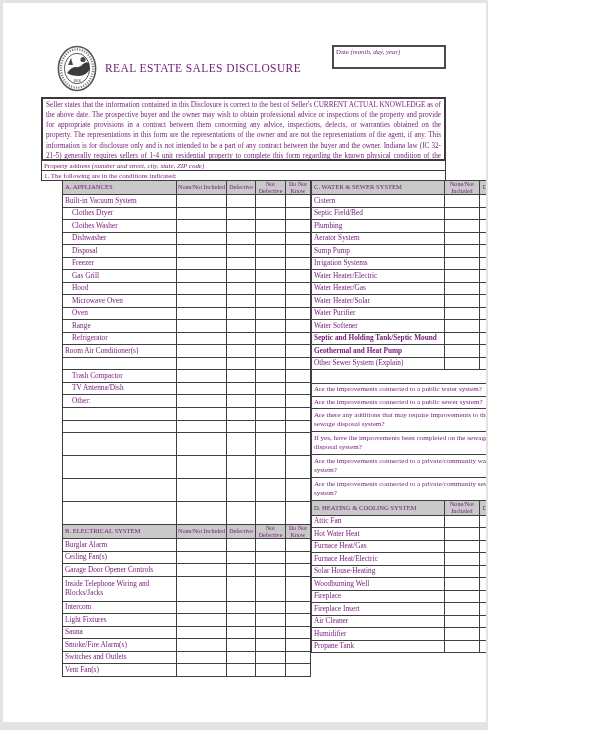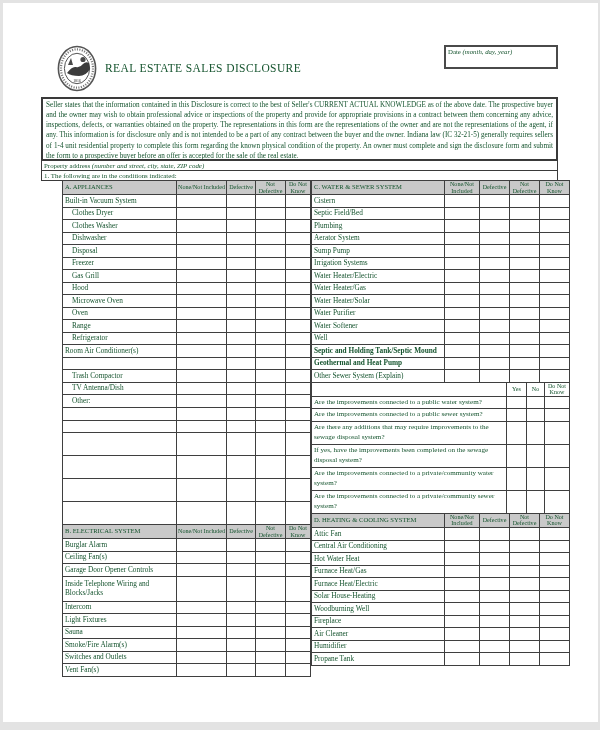--- a/index.html
+++ b/index.html
@@ -1,19 +1,19 @@
 <!DOCTYPE html>
 <html><head>
 <meta charset="utf-8">
 <style>
   html,body{margin:0;padding:0;background:#fff;}
   .page{
-    position:relative;width:600px;height:730px;box-sizing:border-box;
+    position:relative;width:488px;height:730px;box-sizing:border-box;
     background:#fff;border:3px solid #e3e3e3;border-right-width:2px;border-bottom-width:8px;
-    font-family:"Liberation Serif","DejaVu Serif",serif;color:#14532d;overflow:hidden;
+    font-family:"Liberation Serif","DejaVu Serif",serif;color:#701a75;overflow:hidden;
   }
   .content{padding:0 40px 0 38px;}
   
   .hdrzone{position:relative;height:64px;margin-top:30px;}
   .seal{position:absolute;left:16px;top:12px;width:40px;height:47px;}
   .doc-title{position:absolute;left:64px;top:29px;font-size:11.5px;letter-spacing:.4px;white-space:nowrap;}
   .datebox{position:absolute;right:0;top:12px;width:114px;height:24px;border:2px solid #4a4a4a;
     font-size:6.8px;padding:1px 2px;box-sizing:border-box;}
   .it{font-style:italic;}
   
@@ -446,27 +446,20 @@
     <td class="chk"></td>
   </tr>
               <tr>
     <td class="lbl">Water Softener</td>
     <td class="chk"></td>
     <td class="chk"></td>
     <td class="chk"></td>
     <td class="chk"></td>
   </tr>
               <tr>
-    <td class="lbl">Well</td>
-    <td class="chk"></td>
-    <td class="chk"></td>
-    <td class="chk"></td>
-    <td class="chk"></td>
-  </tr>
-              <tr>
     <td class="lbl bold">Septic and Holding Tank/Septic Mound</td>
     <td class="chk"></td>
     <td class="chk"></td>
     <td class="chk"></td>
     <td class="chk"></td>
   </tr>
               <tr>
     <td class="lbl bold">Geothermal and Heat Pump</td>
     <td class="chk"></td>
     <td class="chk"></td>
@@ -557,27 +550,20 @@
           </thead>
           <tbody>
               <tr>
     <td class="lbl">Attic Fan</td>
     <td class="chk"></td>
     <td class="chk"></td>
     <td class="chk"></td>
     <td class="chk"></td>
   </tr>
               <tr>
-    <td class="lbl">Central Air Conditioning</td>
-    <td class="chk"></td>
-    <td class="chk"></td>
-    <td class="chk"></td>
-    <td class="chk"></td>
-  </tr>
-              <tr>
     <td class="lbl">Hot Water Heat</td>
     <td class="chk"></td>
     <td class="chk"></td>
     <td class="chk"></td>
     <td class="chk"></td>
   </tr>
               <tr>
     <td class="lbl">Furnace Heat/Gas</td>
     <td class="chk"></td>
     <td class="chk"></td>
@@ -600,20 +586,27 @@
   </tr>
               <tr>
     <td class="lbl">Woodburning Well</td>
     <td class="chk"></td>
     <td class="chk"></td>
     <td class="chk"></td>
     <td class="chk"></td>
   </tr>
               <tr>
     <td class="lbl">Fireplace</td>
+    <td class="chk"></td>
+    <td class="chk"></td>
+    <td class="chk"></td>
+    <td class="chk"></td>
+  </tr>
+              <tr>
+    <td class="lbl">Fireplace Insert</td>
     <td class="chk"></td>
     <td class="chk"></td>
     <td class="chk"></td>
     <td class="chk"></td>
   </tr>
               <tr>
     <td class="lbl">Air Cleaner</td>
     <td class="chk"></td>
     <td class="chk"></td>
     <td class="chk"></td>

